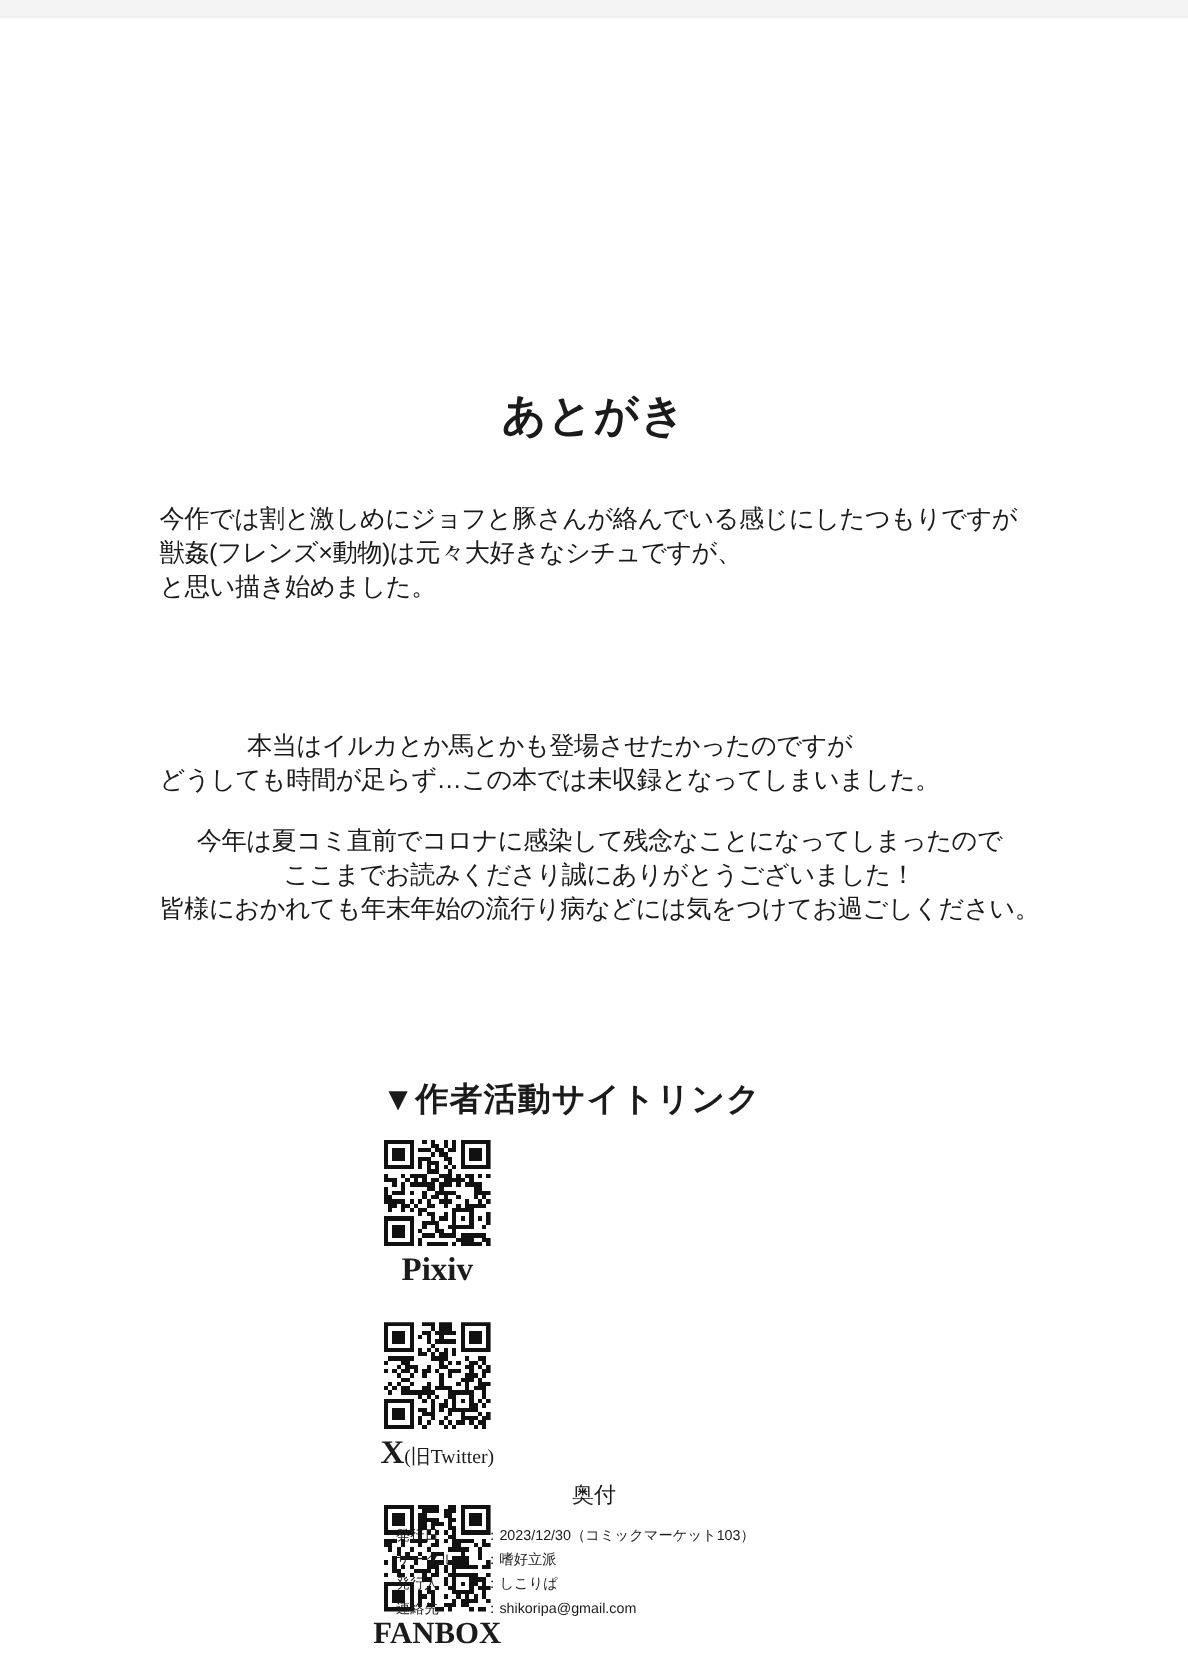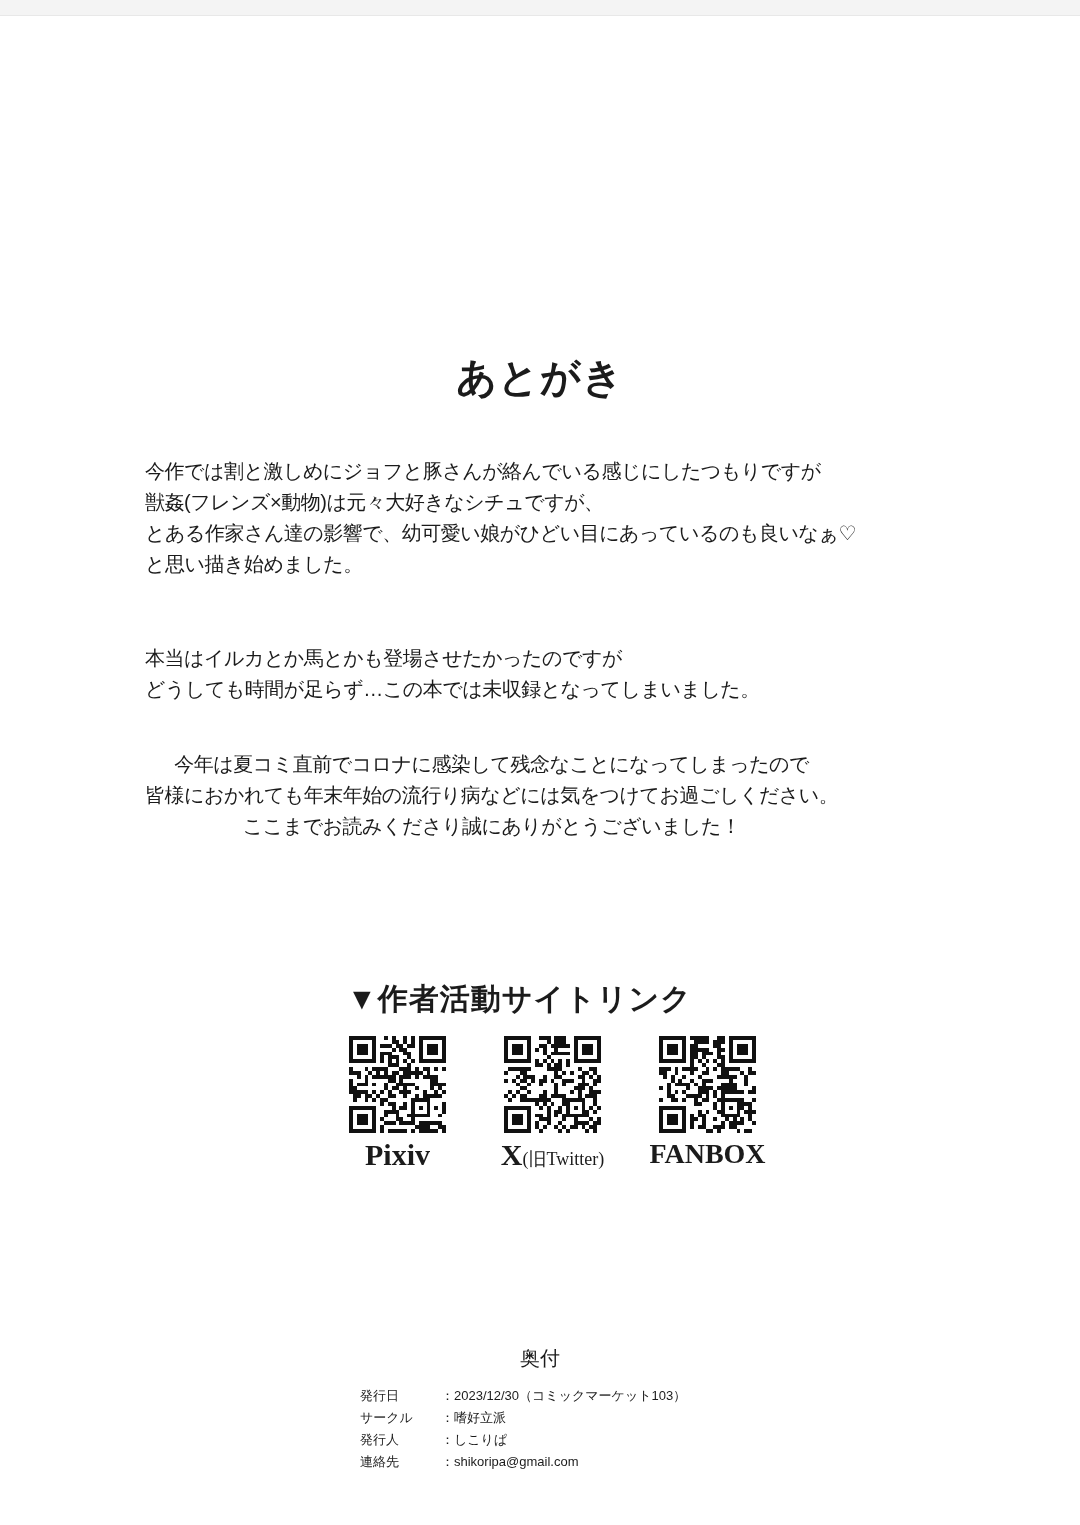--- a/index.html
+++ b/index.html
@@ -15,36 +15,36 @@
   }
   .page-title{
     position:absolute;top:334px;left:0;width:100%;
     text-align:center;
     font-size:40px;font-weight:700;
     letter-spacing:1px;
     margin:0;
   }
   .para{
     position:absolute;left:145px;margin:0;
-    font-size:20px;line-height:31px;
+    font-size:23px;line-height:31px;
     letter-spacing:-0.5px;
   }
   .para-1{top:440px;}
-  .para-2{top:627px;}
+  .para-2{top:646px;text-align:center;}
   .para-3{top:733px;text-align:center;}
   .line{display:block;white-space:pre;}
   .links-heading{
     position:absolute;left:347px;top:963px;margin:0;
     font-family:"Liberation Serif","DejaVu Serif",serif;
     font-size:30px;font-weight:700;
     letter-spacing:1px;
   }
   .qr-row{
     position:absolute;left:349px;top:1020px;
-    display:flex;gap:58px;align-items:flex-start;
+    display:flex;gap:32px;align-items:flex-start;flex-direction:column;
   }
   .qr-item{width:97px;display:flex;flex-direction:column;align-items:center;}
   .qr-box{width:97px;height:97px;display:block;}
   .qr-label{
     margin-top:7px;
     font-family:"Liberation Serif","DejaVu Serif",serif;
     font-weight:700;
     font-size:30px;
     white-space:nowrap;
     line-height:1;
@@ -66,33 +66,32 @@
 </head>
 <body>
 
 <div class="page">
 
   <h1 class="page-title">あとがき</h1>
 
   <p class="para para-1">
     <span class="line">今作では割と激しめにジョフと豚さんが絡んでいる感じにしたつもりですが</span>
     <span class="line">獣姦(フレンズ×動物)は元々大好きなシチュですが、</span>
-    <span class="line">とある作家さん達の影響で、幼可愛い娘がひどい目にあっているのも良いなぁ♡</span>
     <span class="line">と思い描き始めました。</span>
   </p>
 
   <p class="para para-2">
     <span class="line">本当はイルカとか馬とかも登場させたかったのですが</span>
     <span class="line">どうしても時間が足らず…この本では未収録となってしまいました。</span>
   </p>
 
   <p class="para para-3">
     <span class="line">今年は夏コミ直前でコロナに感染して残念なことになってしまったので</span>
+    <span class="line">ここまでお読みくださり誠にありがとうございました！</span>
     <span class="line">皆様におかれても年末年始の流行り病などには気をつけてお過ごしください。</span>
-    <span class="line">ここまでお読みくださり誠にありがとうございました！</span>
   </p>
 
   <h2 class="links-heading">▼作者活動サイトリンク</h2>
 
   <div class="qr-row">
 
     <div class="qr-item">
       <svg class="qr-box" viewBox="0 0 25 25" xmlns="http://www.w3.org/2000/svg" shape-rendering="crispEdges">
           <rect x="0" y="0" width="25" height="25" fill="#ffffff"></rect>
           <rect x="0" y="0" width="1" height="1" fill="#111111"></rect>

